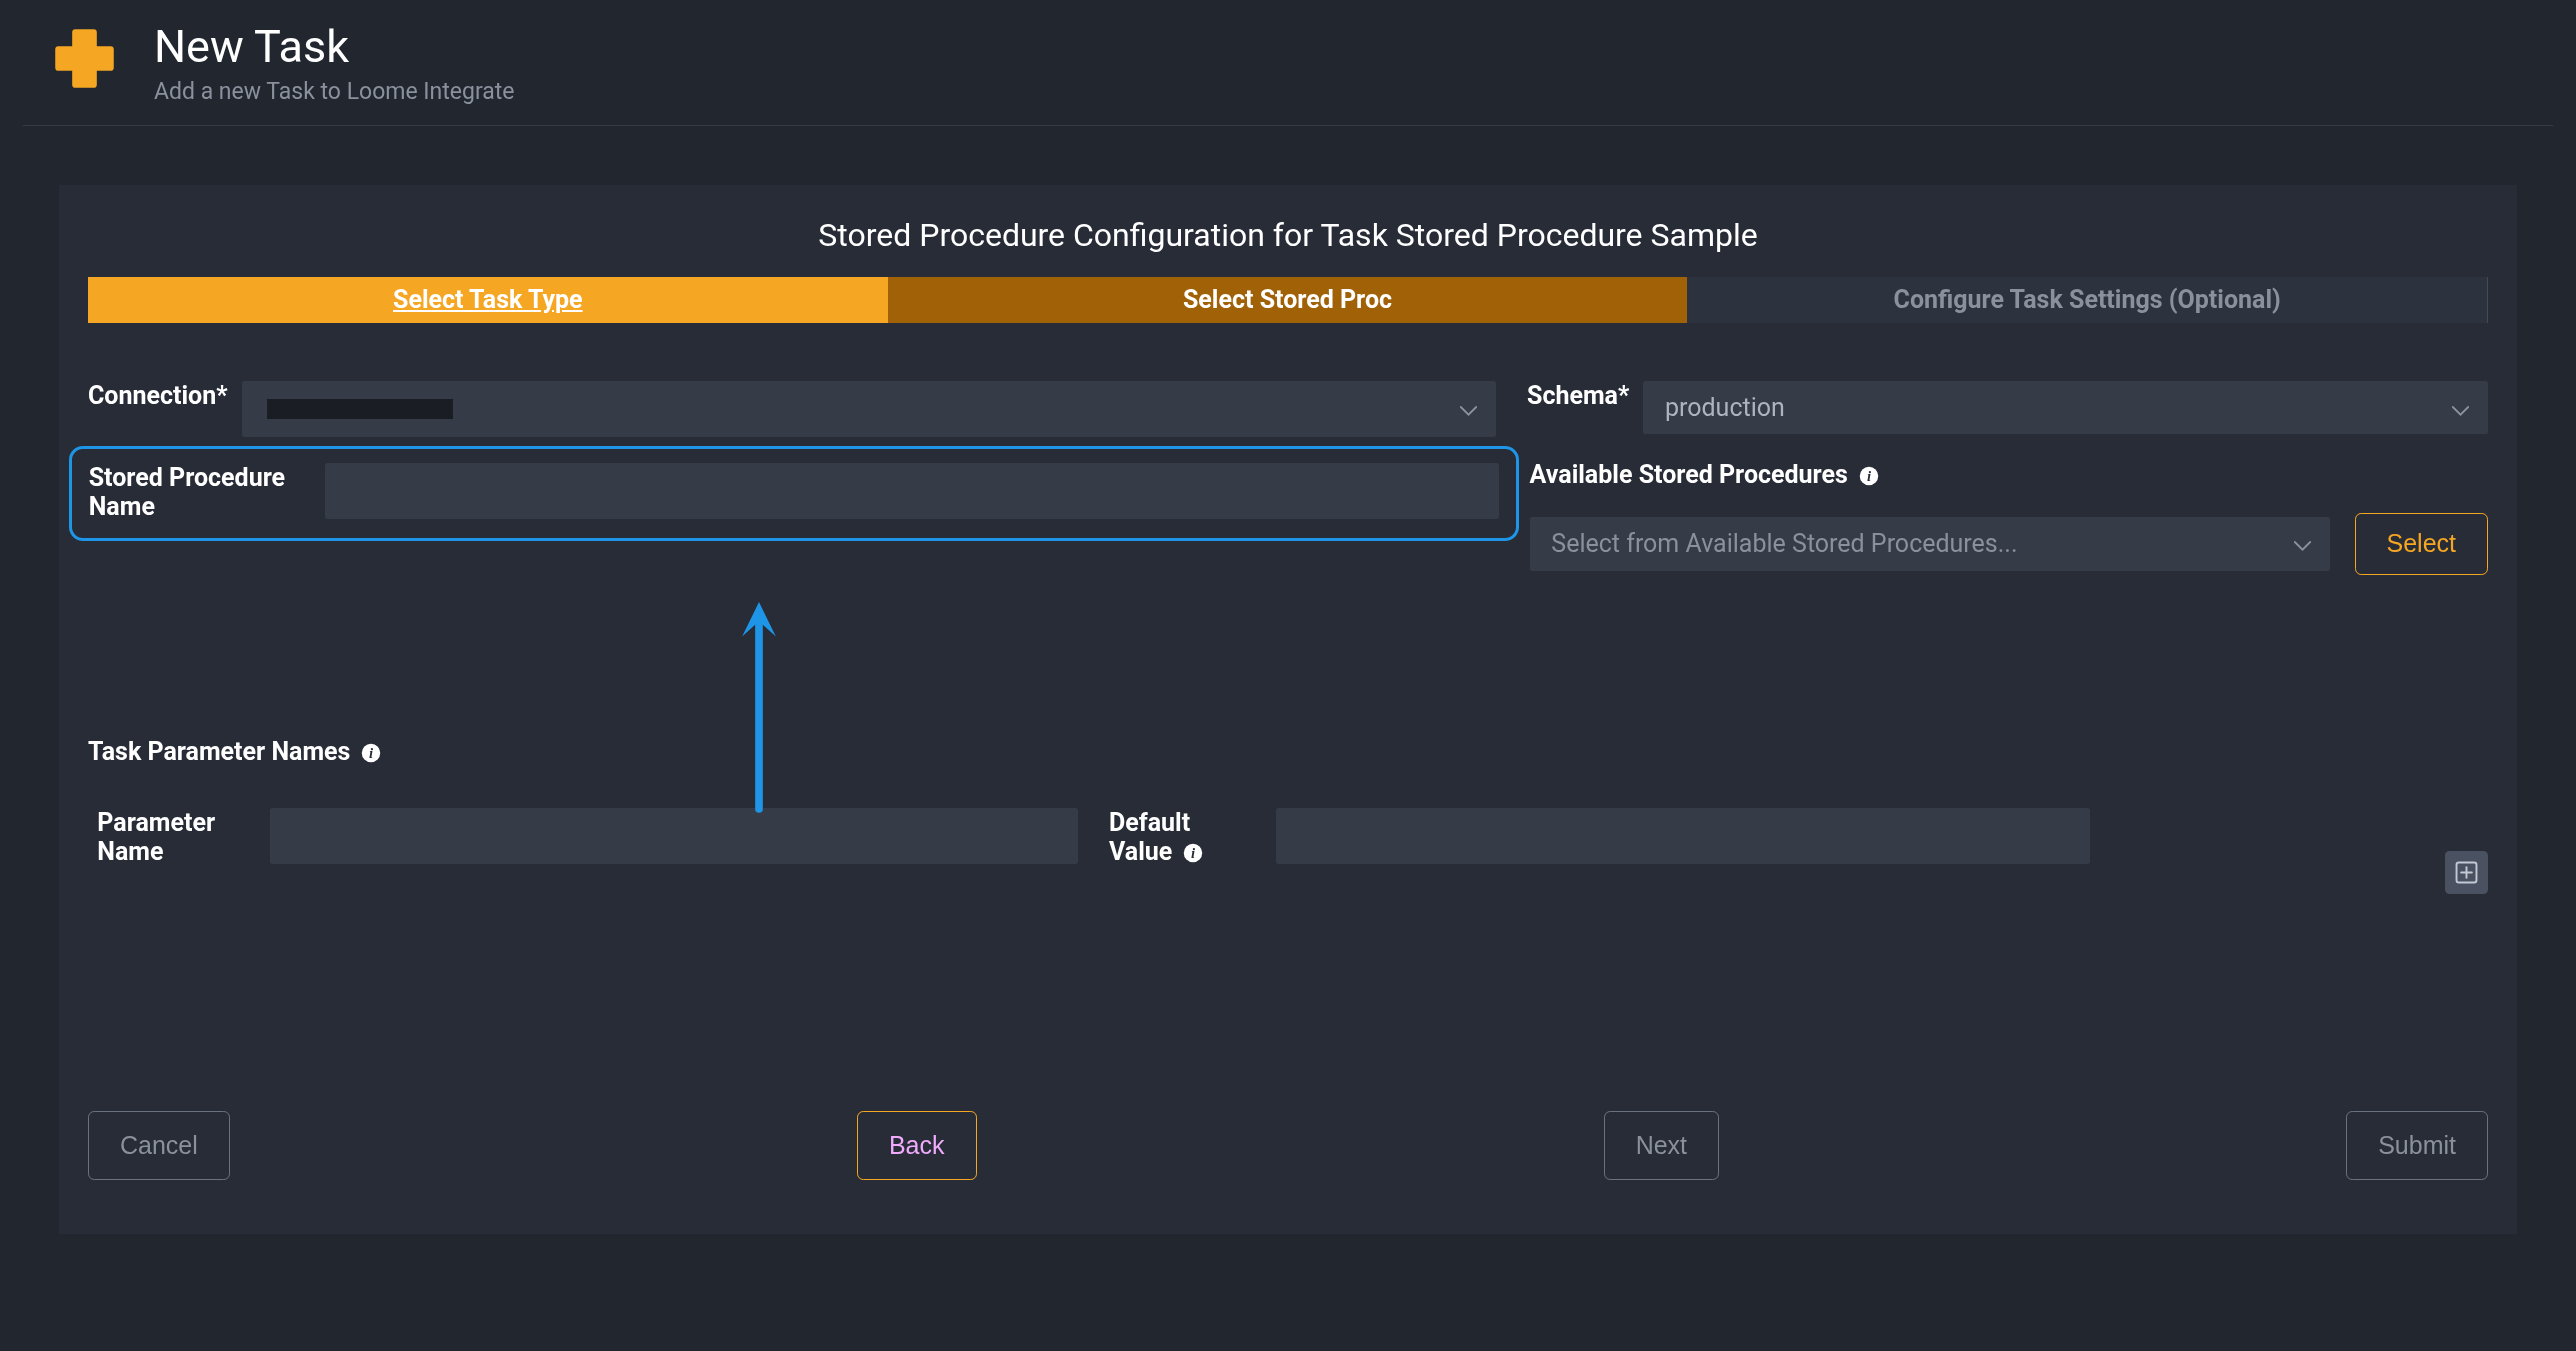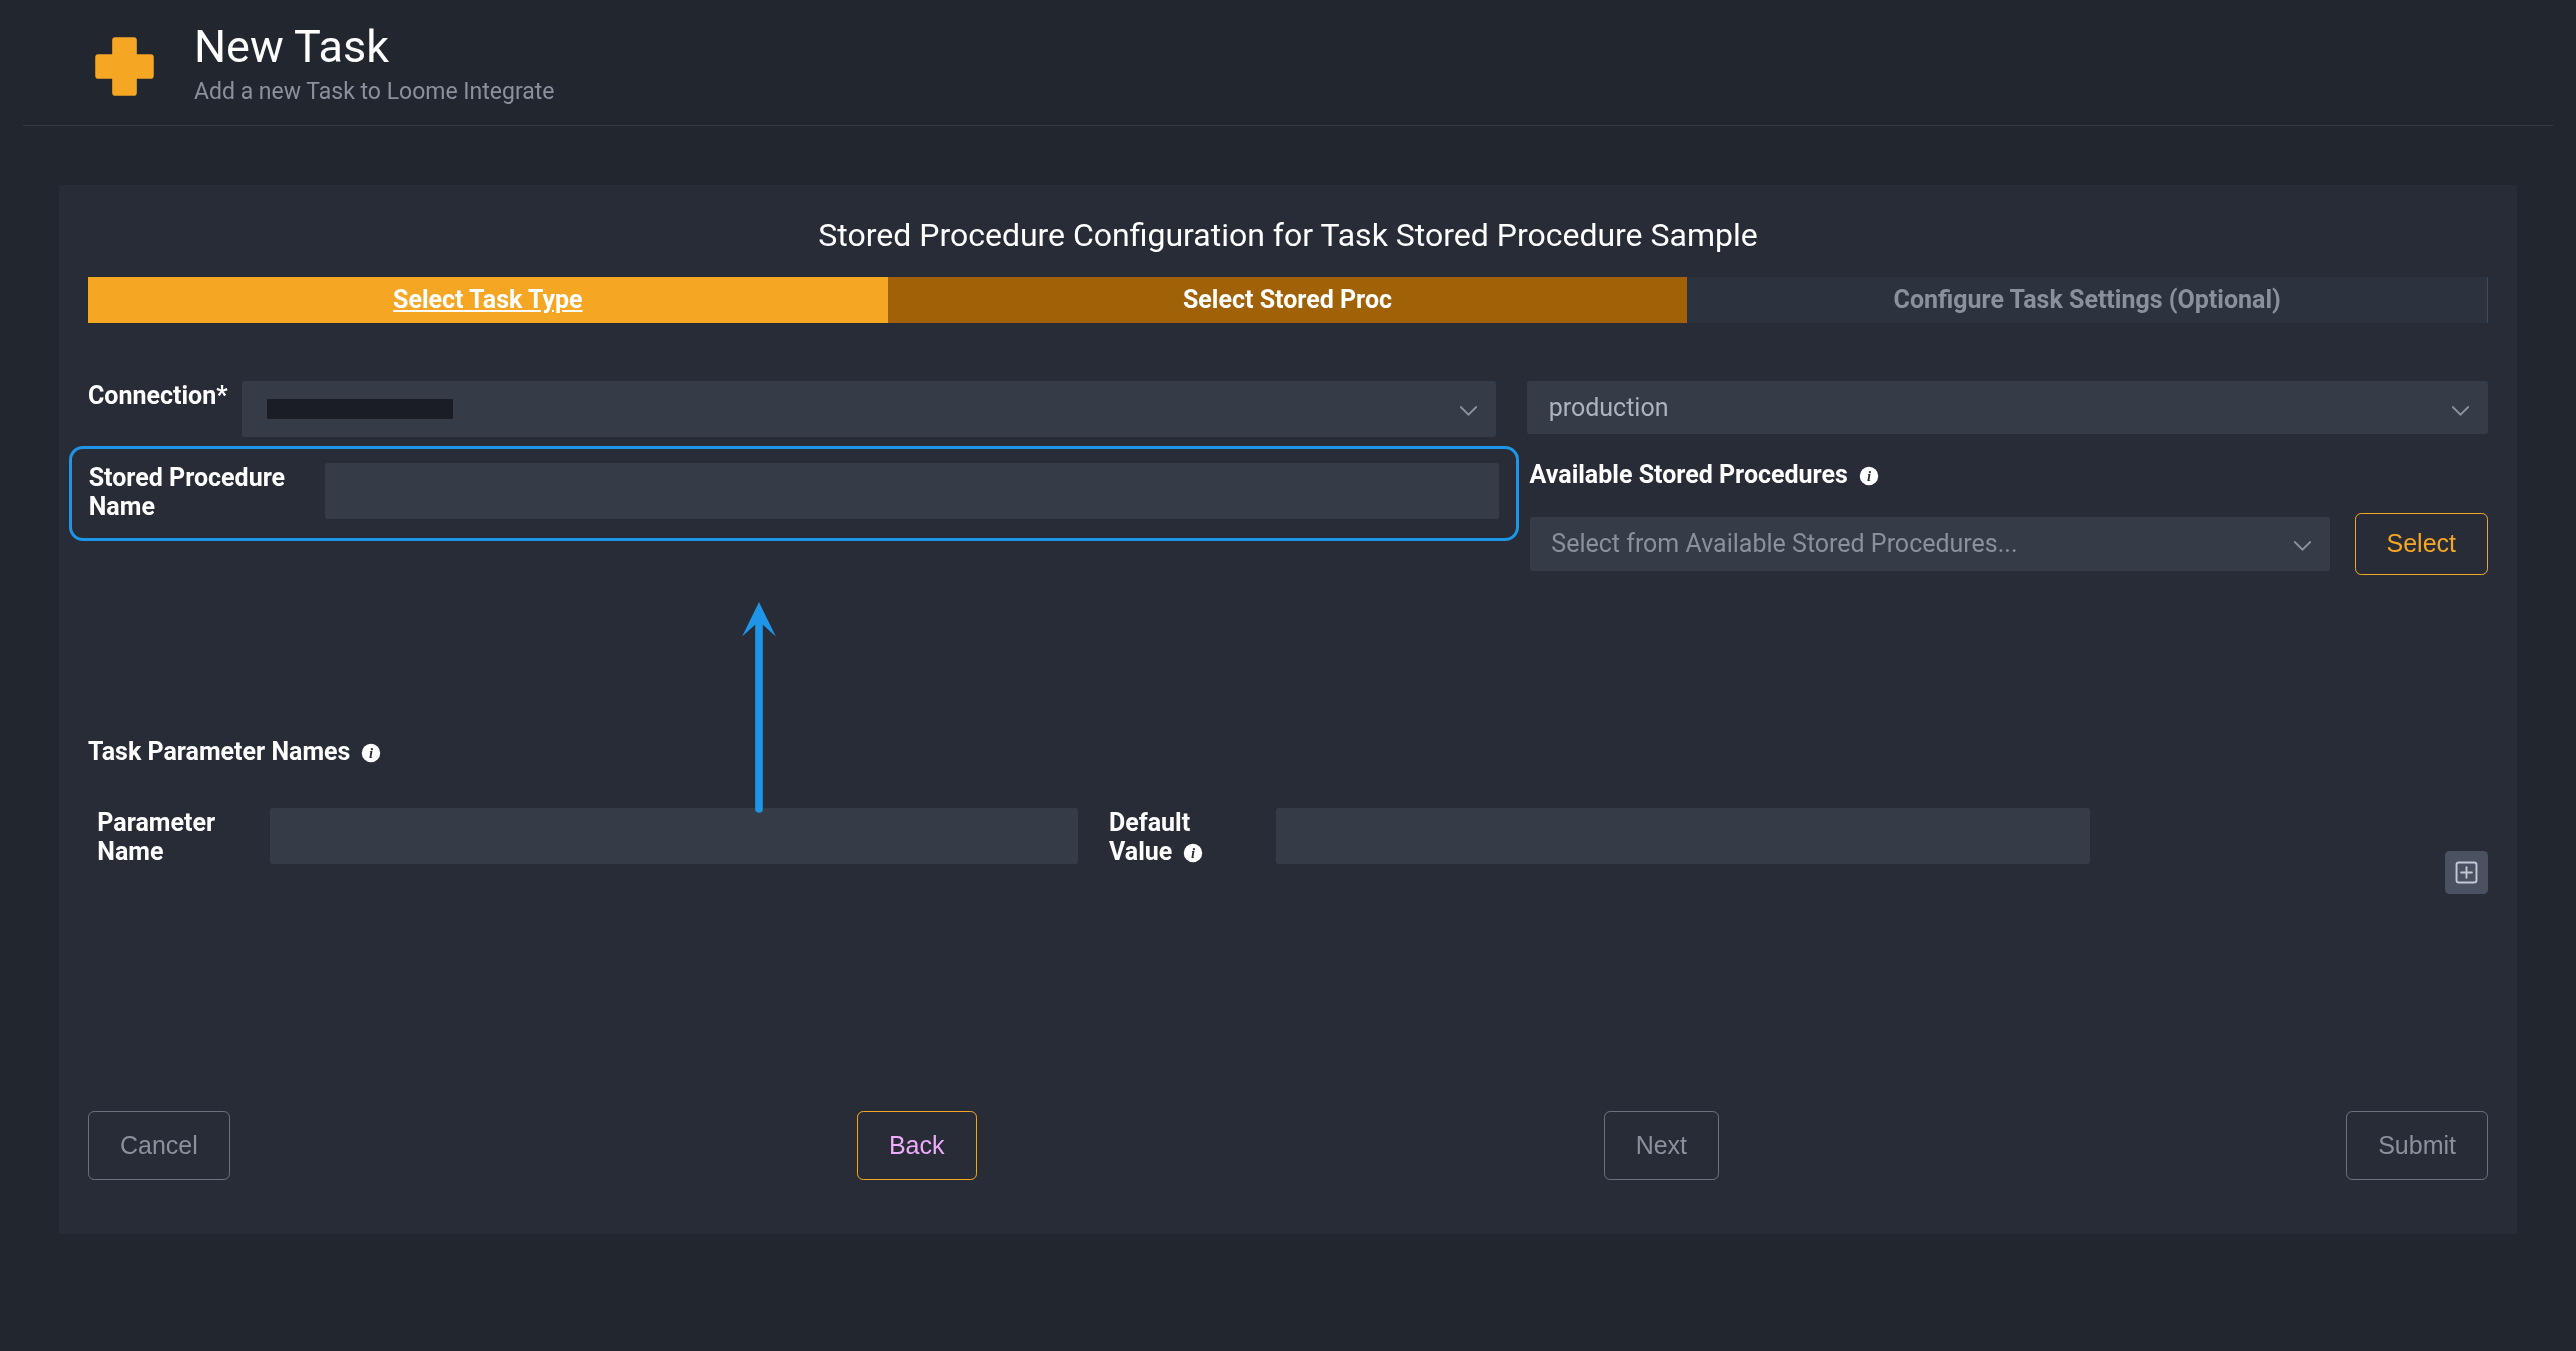--- a/index.html
+++ b/index.html
@@ -10,24 +10,23 @@
     body {
       background-color: #21262f;
       color: #ffffff;
       font-family: -apple-system, BlinkMacSystemFont, "Segoe UI", Roboto, sans-serif;
       min-height: 1351px;
       width: 2576px;
       font-size: 23px;
     }
     .header {
       display: flex;
-      align-items: flex-end;
+      align-items: flex-start;
       padding: 20px 46px 20px 46px;
       gap: 31px;
-      margin-left: 40px;
     }
     .plus-icon {
       width: 77px;
       height: 77px;
       position: relative;
       flex-shrink: 0;
     }
     .plus-icon svg {
       width: 100%;
       height: 100%;
@@ -318,20 +317,21 @@
         <div class="select-input" style="height:56px;">&nbsp;</div>
         <div class="redacted-box"></div>
         <span class="chevron-down">
           <svg viewBox="0 0 22 14">
               <path d="M1 2 L11 12 L21 2" stroke="#8a919c" stroke-width="2.5" fill="none" stroke-linecap="round"></path>
             </svg>
         </span>
       </div>
     </div>
     <div class="form-group schema">
+      <label class="form-label">Schema*</label>
       <div class="select-wrapper">
         <div class="select-input">production</div>
         <span class="chevron-down">
           <svg viewBox="0 0 22 14">
               <path d="M1 2 L11 12 L21 2" stroke="#8a919c" stroke-width="2.5" fill="none" stroke-linecap="round"></path>
             </svg>
         </span>
       </div>
     </div>
   </div>

